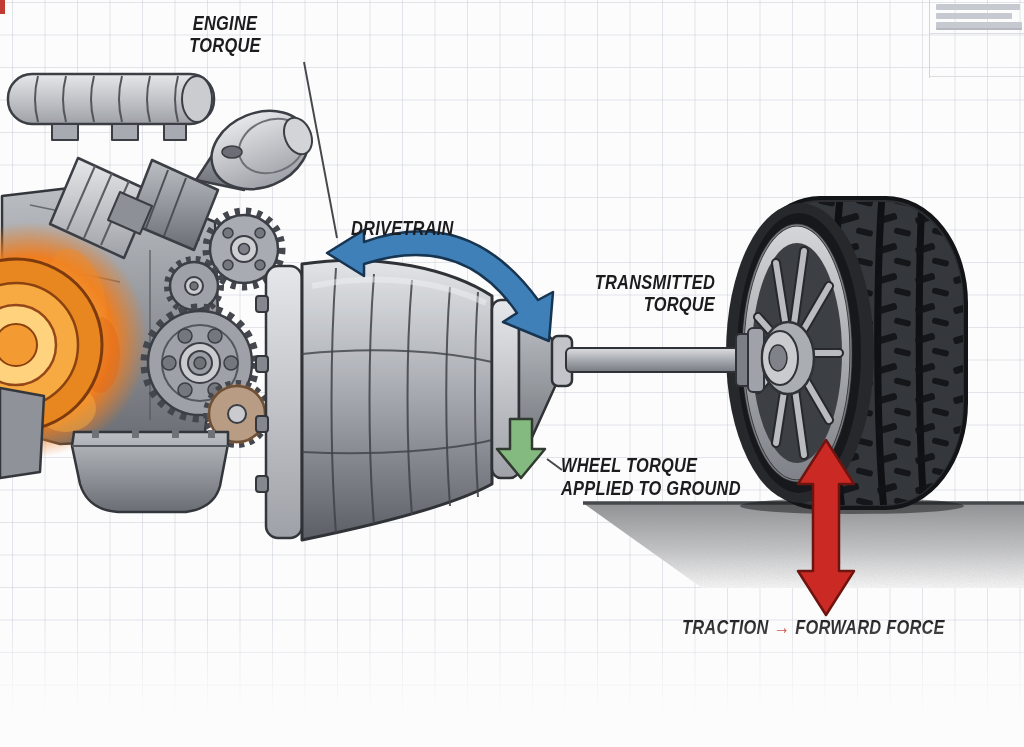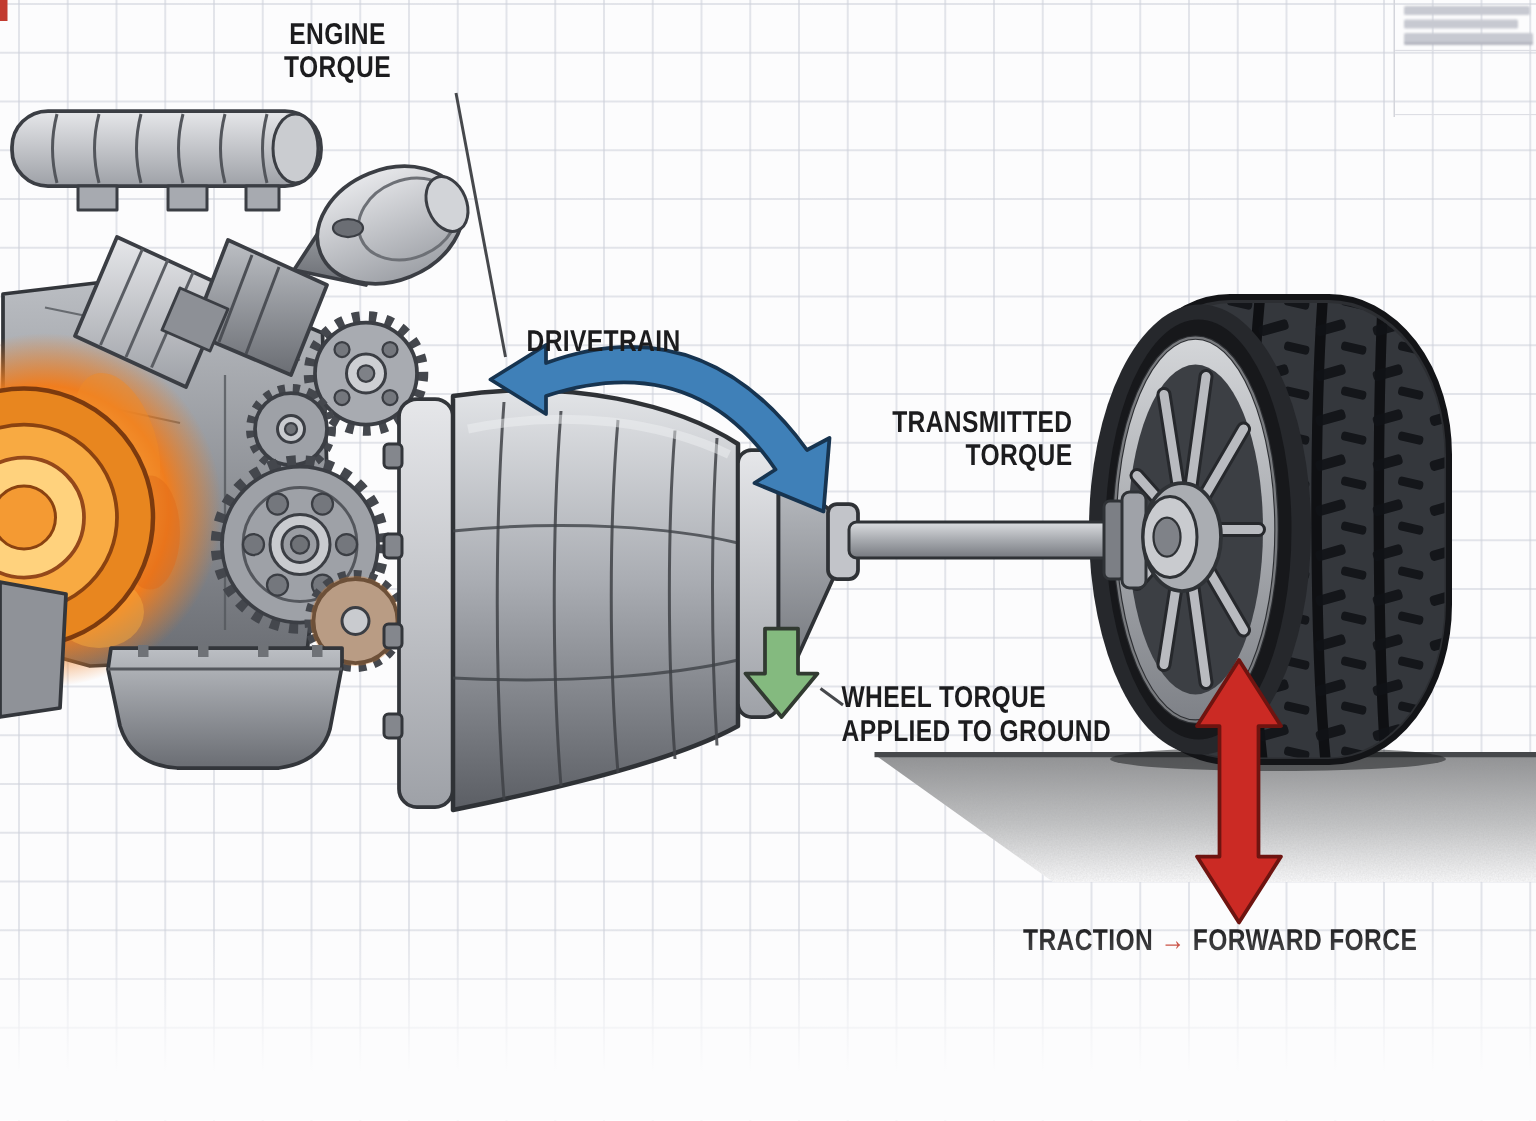--- a/index.html
+++ b/index.html
@@ -5,20 +5,21 @@
   html,body{margin:0;padding:0;background:#ffffff;}
   #stage{
     position:relative;width:1024px;height:747px;overflow:hidden;
     background-color:#fcfcfd;
     background-image:
       linear-gradient(to right, rgba(205,208,218,.55) 1px, transparent 1px),
       linear-gradient(to bottom, rgba(205,208,218,.55) 1px, transparent 1px);
     background-size:32.5px 32.5px;
     background-position:12px 2px;
     font-family:"Liberation Sans", sans-serif;
+    font-style:italic;
   }
   #stage::after{ 
     content:"";position:absolute;left:0;right:0;bottom:0;height:130px;
     background:linear-gradient(to bottom, rgba(252,252,253,0), #fcfcfd 75%);
     pointer-events:none;
   }
   #scene{position:absolute;left:0;top:0;}
   .label{
     position:absolute;color:#1c1c1e;font-weight:bold;font-size:20px;
     line-height:22px;letter-spacing:.3px;white-space:nowrap;

